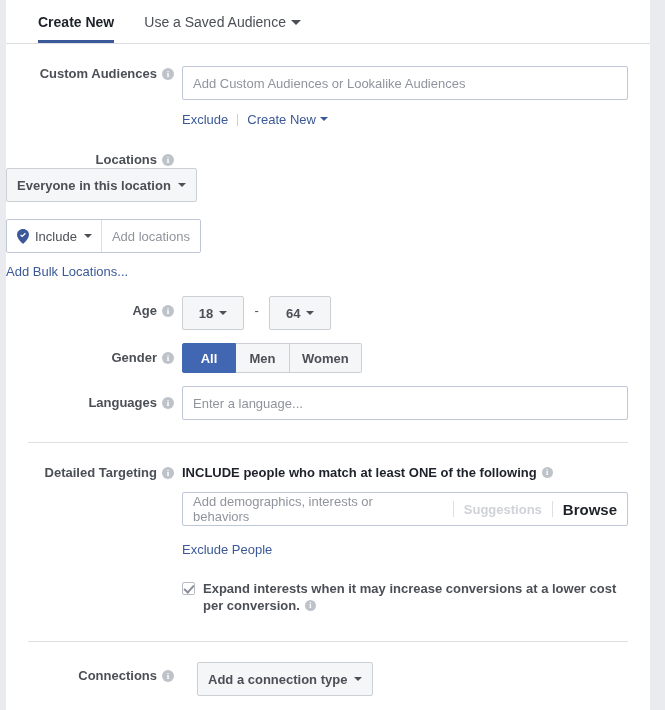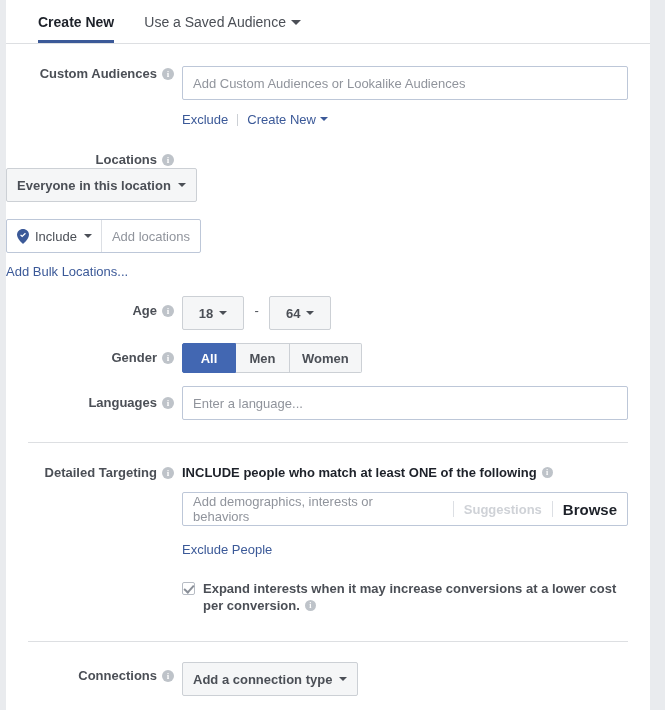--- a/index.html
+++ b/index.html
@@ -479,21 +479,21 @@
           <div class="chkbox checked"></div>
           <div class="chk-text">
             <span>Expand interests when it may increase conversions at a lower cost per conversion.</span><i class="info small">i</i>
           </div>
         </div>
       </div>
     </div>
 
     <div class="divider" style="margin-top:27px;"></div>
 
-    <div class="row" style="margin-top:20px;">
+    <div class="row" style="margin-top:20px;gap:15px;">
       <div class="label-col" style="padding-top:6px;">
         <span>Connections</span><i class="info">i</i>
       </div>
       <div class="field-col">
         <div class="btn">
           <span>Add a connection type</span>
             <span class="caret-grey"></span>
         </div>
       </div>
     </div>

